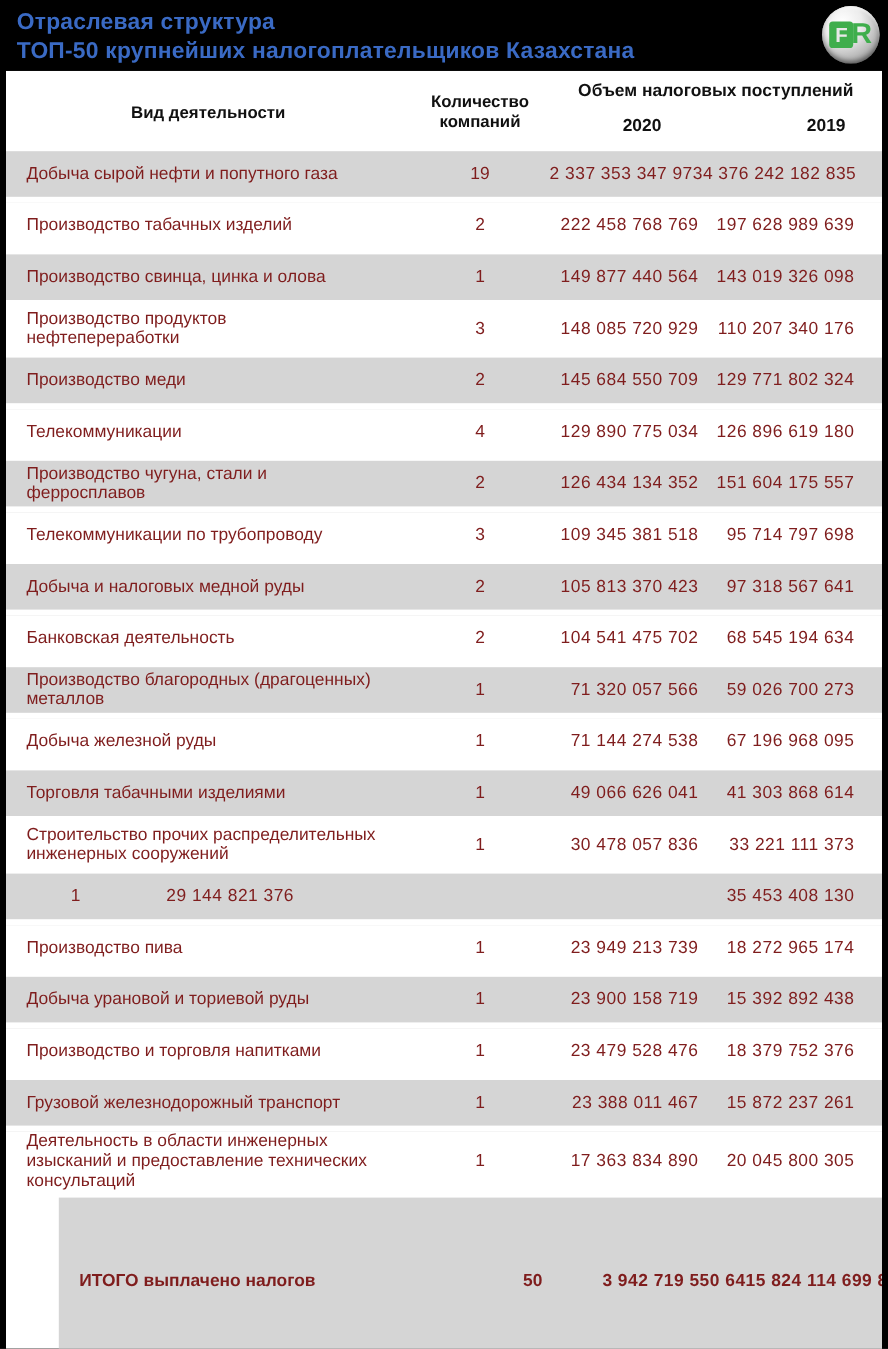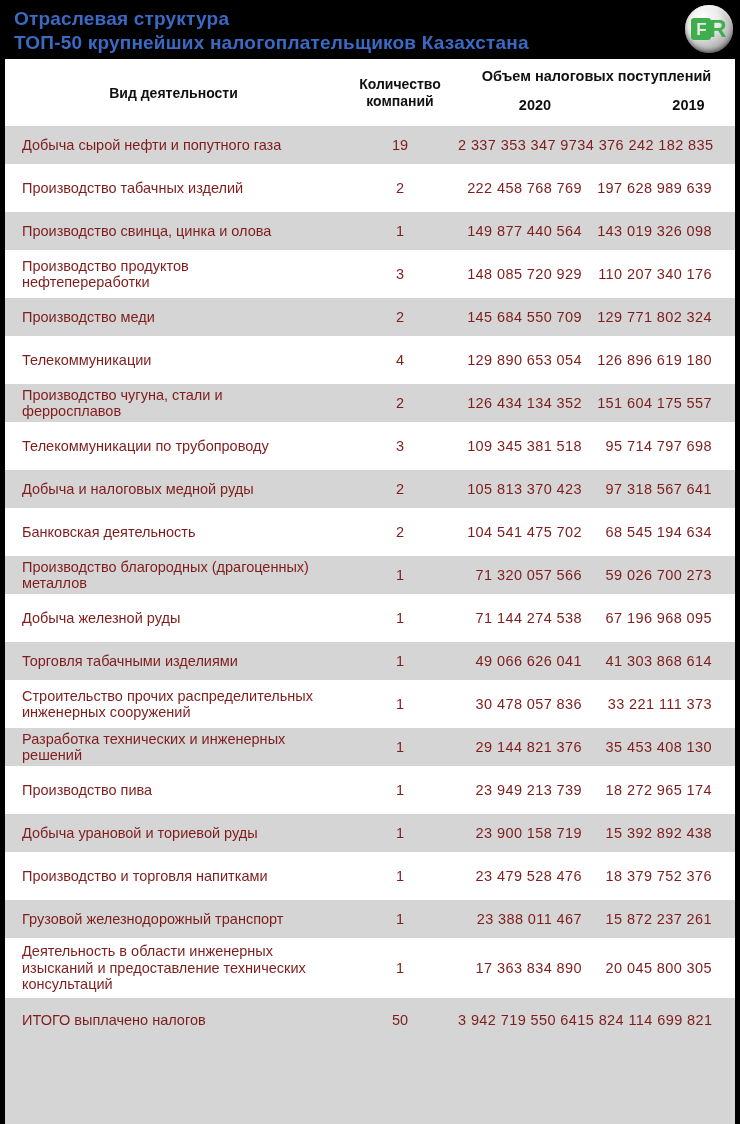--- a/index.html
+++ b/index.html
@@ -41,22 +41,22 @@
 
   
   .rows { flex:1; display:flex; flex-direction:column; }
   .trow { flex:none; min-height:43px; border-bottom:5px solid #fff;
           display:flex; align-items:center; font-size:14.5px; color:#7f1d1d; line-height:16.5px; }
   .trow.gray { background:#d5d5d5; }
   .c-activity { flex:0 0 337px; padding-left:17px; padding-right:22px; }
   .c-count { flex:0 0 116px; text-align:center; }
   .c-2020 { flex:0 0 124px; text-align:right; letter-spacing:0.4px; white-space:nowrap; }
   .c-2019 { flex:1; text-align:right; padding-right:23px; letter-spacing:0.4px; white-space:nowrap; }
-  .trow-total { flex:1; border-bottom:none; background:#d5d5d5; font-weight:normal;
-                align-items:flex-start; padding-top:14px; }
+  .trow-total { flex:1; border-bottom:none; background:#d5d5d5; font-weight:bold;
+                align-items:center; padding-top:14px;margin-left:44px; }
 </style>
 </head>
 <body>
 
 <div class="page">
 
   <header class="topbar">
     <div class="titles">
       <div class="title-line">Отраслевая структура</div>
       <div class="title-line">ТОП-50 крупнейших налогоплательщиков Казахстана</div>
@@ -112,21 +112,21 @@
       </div>
       <div class="trow gray">
         <div class="c-activity">Производство меди</div>
         <div class="c-count">2</div>
         <div class="c-2020">145 684 550 709</div>
         <div class="c-2019">129 771 802 324</div>
       </div>
       <div class="trow">
         <div class="c-activity">Телекоммуникации</div>
         <div class="c-count">4</div>
-        <div class="c-2020">129 890 653 054</div>
+        <div class="c-2020">129 890 775 034</div>
         <div class="c-2019">126 896 619 180</div>
       </div>
       <div class="trow gray">
         <div class="c-activity">Производство чугуна, стали и ферросплавов</div>
         <div class="c-count">2</div>
         <div class="c-2020">126 434 134 352</div>
         <div class="c-2019">151 604 175 557</div>
       </div>
       <div class="trow">
         <div class="c-activity">Телекоммуникации по трубопроводу</div>
@@ -164,21 +164,20 @@
         <div class="c-2020">49 066 626 041</div>
         <div class="c-2019">41 303 868 614</div>
       </div>
       <div class="trow">
         <div class="c-activity">Строительство прочих распределительных инженерных сооружений</div>
         <div class="c-count">1</div>
         <div class="c-2020">30 478 057 836</div>
         <div class="c-2019">33 221 111 373</div>
       </div>
       <div class="trow gray">
-        <div class="c-activity">Разработка технических и инженерных решений</div>
         <div class="c-count">1</div>
         <div class="c-2020">29 144 821 376</div>
         <div class="c-2019">35 453 408 130</div>
       </div>
       <div class="trow">
         <div class="c-activity">Производство пива</div>
         <div class="c-count">1</div>
         <div class="c-2020">23 949 213 739</div>
         <div class="c-2019">18 272 965 174</div>
       </div>

